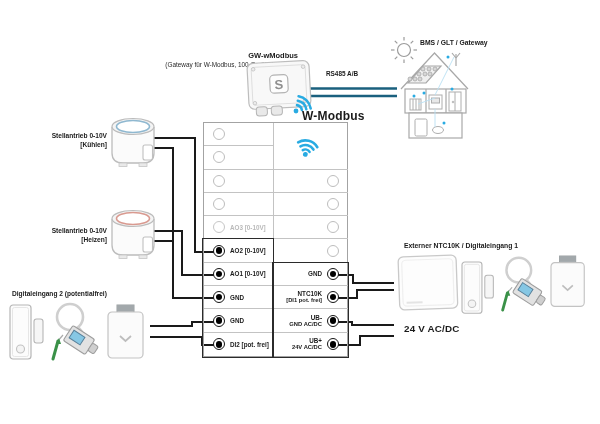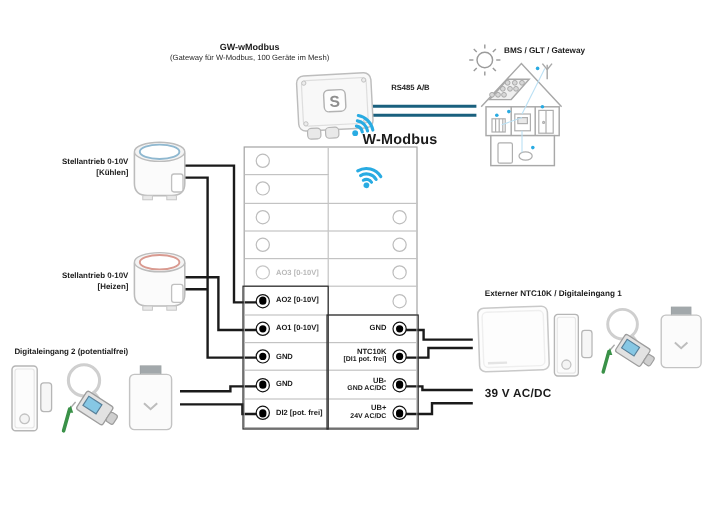--- a/index.html
+++ b/index.html
@@ -2,21 +2,21 @@
 <html><head>
 <meta charset="utf-8">
 <style>
   html,body{margin:0;padding:0;}
   body{width:600px;height:424px;position:relative;background:#ffffff;overflow:hidden;
        font-family:"Liberation Sans",sans-serif;color:#1a1a1a;}
   *{box-sizing:border-box;}
   .abs{position:absolute;}
   svg{display:block;}
   
-  .gw-head{left:118px;top:35px;width:180px;text-align:center;line-height:9px;}
+  .gw-head{left:118px;top:51px;width:180px;text-align:right;line-height:9px;}
   .gw-title{font-size:7.5px;font-weight:bold;}
   .gw-sub{font-size:6.4px;color:#2a2a2a;}
   .rs485{left:320px;top:70px;width:44px;text-align:center;font-size:6.4px;font-weight:bold;}
   .bms{left:420px;top:39px;font-size:6.8px;font-weight:bold;}
   .wmodbus{left:302px;top:109px;font-size:12px;font-weight:bold;letter-spacing:.2px;}
   .lbl-cool{left:28px;top:131px;width:79px;text-align:right;font-size:6.6px;font-weight:bold;line-height:9px;}
   .lbl-heat{left:28px;top:226px;width:79px;text-align:right;font-size:6.6px;font-weight:bold;line-height:9px;}
   .lbl-di2{left:12px;top:290px;font-size:6.6px;font-weight:bold;}
   .lbl-ext{left:404px;top:242px;font-size:6.8px;font-weight:bold;}
   .lbl-pwr{left:404px;top:323px;font-size:9.8px;font-weight:bold;letter-spacing:.2px;}
@@ -237,21 +237,21 @@
 <div class="abs lbl-cool">
   <div>Stellantrieb 0-10V</div>
   <div>[Kühlen]</div>
 </div>
 <div class="abs lbl-heat">
   <div>Stellantrieb 0-10V</div>
   <div>[Heizen]</div>
 </div>
 <div class="abs lbl-di2">Digitaleingang 2 (potentialfrei)</div>
 <div class="abs lbl-ext">Externer NTC10K / Digitaleingang 1</div>
-<div class="abs lbl-pwr">39 V AC/DC</div>
+<div class="abs lbl-pwr">24 V AC/DC</div>
 
 <div class="abs tb">
 
   <div class="cell cL" style="grid-row:1">
       <span class="term"></span>
     </div>
   <div class="cell cL" style="grid-row:2">
       <span class="term"></span>
     </div>
   <div class="cell cL" style="grid-row:3">

